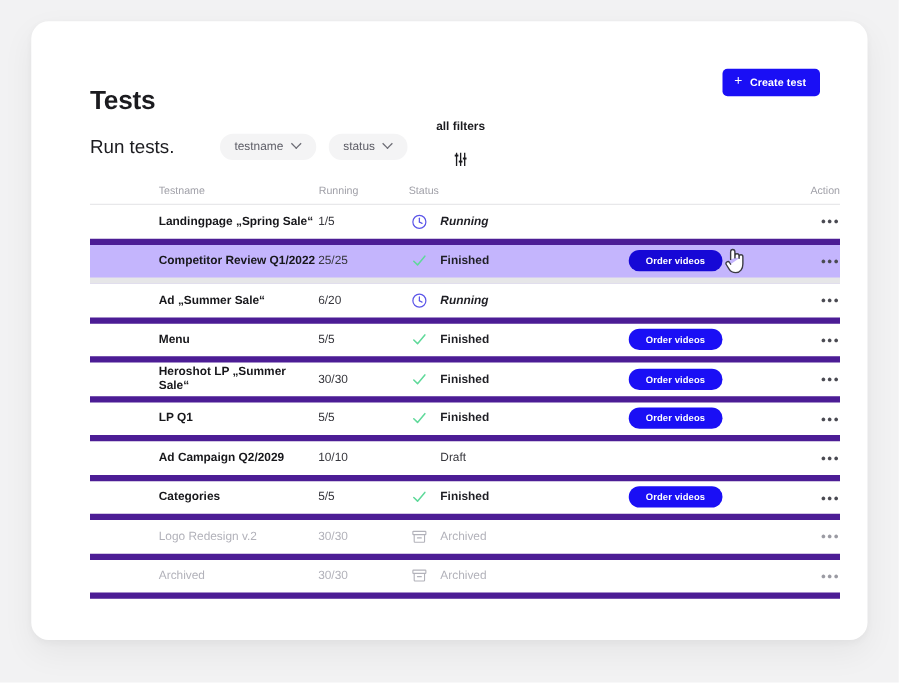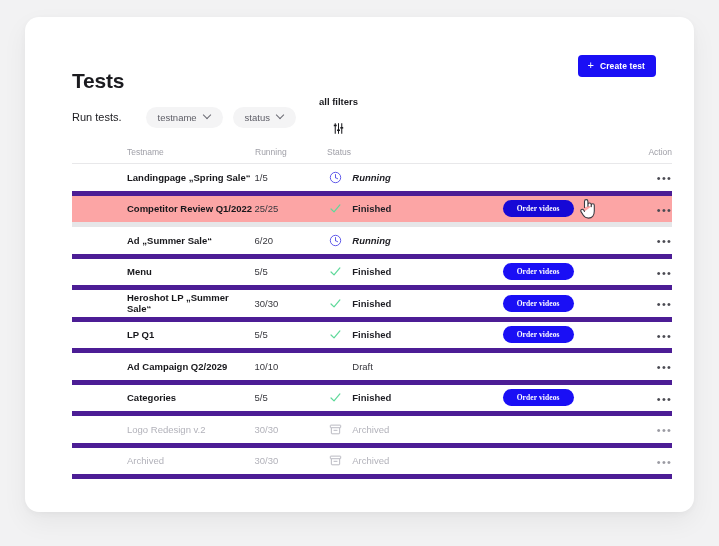--- a/index.html
+++ b/index.html
@@ -69,23 +69,23 @@
   
   .filterbar {
     position: absolute;
     left: 47px;
     top: 90px;
     display: flex;
     align-items: center;
     height: 20px;
   }
   .run-label {
-    font-size: 11px;
+    font-size: 15px;
     color: #1b1b1f;
-    margin-right: 24px;
+    margin-right: 36px;
     white-space: nowrap;
   }
   .pill {
     height: 21px;
     background: #f4f4f5;
     border-radius: 11px;
     display: flex;
     align-items: center;
     gap: 7px;
     padding: 0 12px;
@@ -149,21 +149,21 @@
   .col-action { width: 45px; text-align: right; }
 
   .row {
     display: flex;
     align-items: center;
     height: 31.5px;
     border-bottom: 5px solid #4c1d95;
     box-sizing: border-box;
   }
   .row.hover {
-    background: #fca5a5;
+    background: #c4b5fd;
     border-bottom-color: #e6e6e8;
   }
   .row .name {
     font-size: 9.5px;
     font-weight: bold;
     color: #17171b;
   }
   .row .videos {
     font-size: 9.5px;
     color: #37373d;
@@ -197,21 +197,21 @@
     flex: 0 0 14px;
   }
 
   .order-btn {
     height: 17px;
     padding: 0 14px;
     border: none;
     border-radius: 9px;
     background: #1a0ff5;
     color: #fff;
-    font-family: Liberation Serif, serif;
+    font-family: Liberation Sans, sans-serif;
     font-size: 7.5px;
     font-weight: bold;
     letter-spacing: 0.1px;
     cursor: pointer;
     white-space: nowrap;
   }
   .order-btn.hovered {
     background: #1608d6;
   }
 

